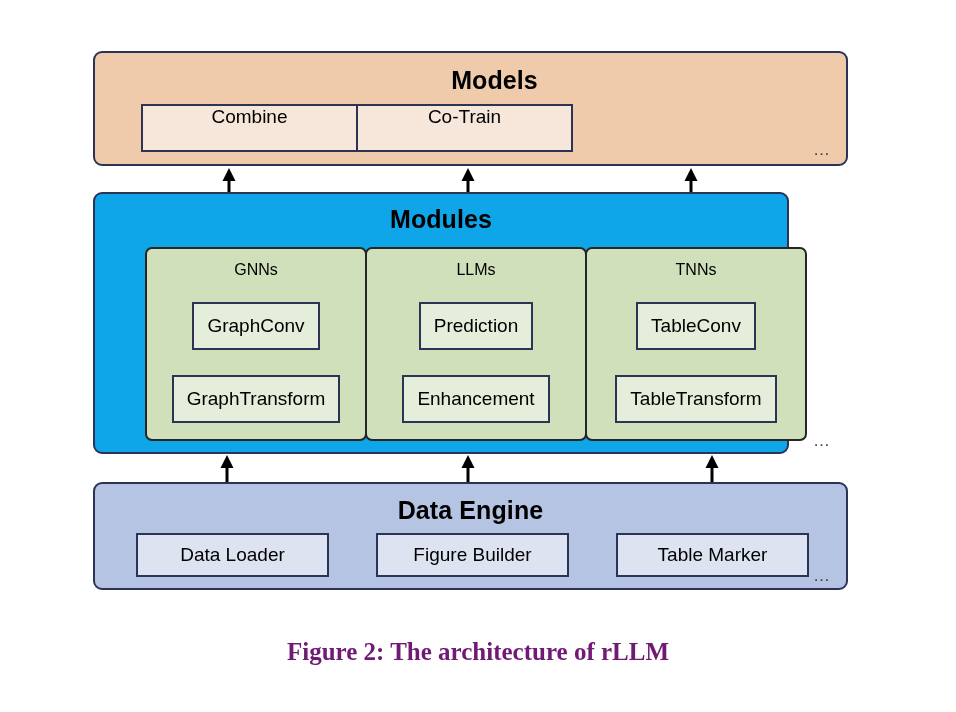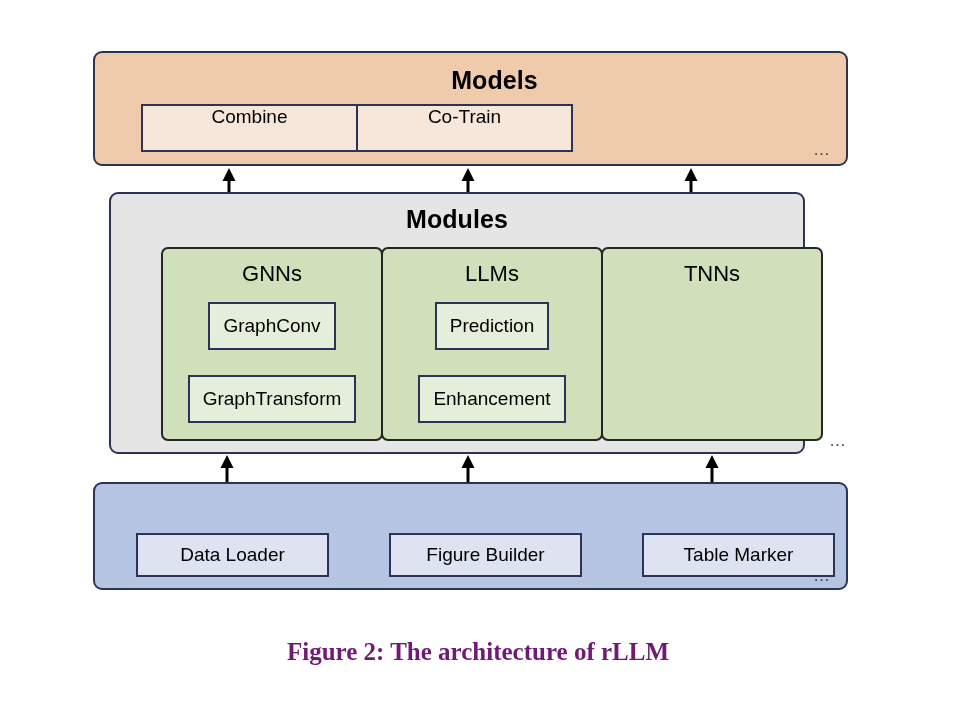--- a/index.html
+++ b/index.html
@@ -73,22 +73,21 @@
     color: #000;
   }
   .model-cell:first-child { margin-left: 0; }
 
   
   #modules-band {
     left: 93px;
     top: 192px;
     width: 696px;
     height: 262px;
-    background: #e5e5e5;
-    margin-left: 16px;
+    background: #0ea5e9;
   }
   #modules-band .band-title {
     top: 11px;
     font-size: 25px;
   }
   .modules-strip {
     position: absolute;
     left: 50px;
     top: 53px;
     display: flex;
@@ -103,21 +102,21 @@
     margin-left: -2px;
     position: relative;
   }
   .module-panel:first-child { margin-left: 0; }
   .module-panel-title {
     position: absolute;
     left: 0;
     right: 0;
     top: 12px;
     text-align: center;
-    font-size: 22px;
+    font-size: 16px;
     color: #000;
   }
   .module-items {
     position: absolute;
     left: 0;
     right: 0;
     top: 53px;
     display: flex;
     flex-direction: column;
     align-items: center;
@@ -147,21 +146,21 @@
   }
   #data-engine-band .band-title {
     top: 12px;
     font-size: 25px;
   }
   .engine-strip {
     position: absolute;
     left: 41px;
     top: 49px;
     display: flex;
-    gap: 60px;
+    gap: 47px;
   }
   .engine-chip {
     box-sizing: border-box;
     width: 193px;
     height: 44px;
     background: #dde3f1;
     border: 2px solid #2c3355;
     display: flex;
     align-items: center;
     justify-content: center;
@@ -253,20 +252,28 @@
             <span>Prediction</span>
           </div>
           <div class="module-chip">
             <span>Enhancement</span>
           </div>
         </div>
       </div>
 
       <div class="module-panel">
         <div class="module-panel-title">TNNs</div>
+        <div class="module-items">
+          <div class="module-chip">
+            <span>TableConv</span>
+          </div>
+          <div class="module-chip">
+            <span>TableTransform</span>
+          </div>
+        </div>
       </div>
 
     </div>
 
     <div class="ellipsis" style="left:718px; top:238px;">…</div>
   </div>
 
   <svg class="arrow" style="left:216px; top:455px;" viewBox="0 0 22 30">
     <line x1="11" y1="30" x2="11" y2="9" stroke="#000000" stroke-width="3"></line>
     <polygon points="11,0 4.5,13 17.5,13" fill="#000000"></polygon>
@@ -274,20 +281,21 @@
   <svg class="arrow" style="left:457px; top:455px;" viewBox="0 0 22 30">
     <line x1="11" y1="30" x2="11" y2="9" stroke="#000000" stroke-width="3"></line>
     <polygon points="11,0 4.5,13 17.5,13" fill="#000000"></polygon>
   </svg>
   <svg class="arrow" style="left:701px; top:455px;" viewBox="0 0 22 30">
     <line x1="11" y1="30" x2="11" y2="9" stroke="#000000" stroke-width="3"></line>
     <polygon points="11,0 4.5,13 17.5,13" fill="#000000"></polygon>
   </svg>
 
   <div class="band" id="data-engine-band">
+    <div class="band-title">Data Engine</div>
     <div class="engine-strip">
       <div class="engine-chip">
         <span>Data Loader</span>
       </div>
       <div class="engine-chip">
         <span>Figure Builder</span>
       </div>
       <div class="engine-chip">
         <span>Table Marker</span>
       </div>

